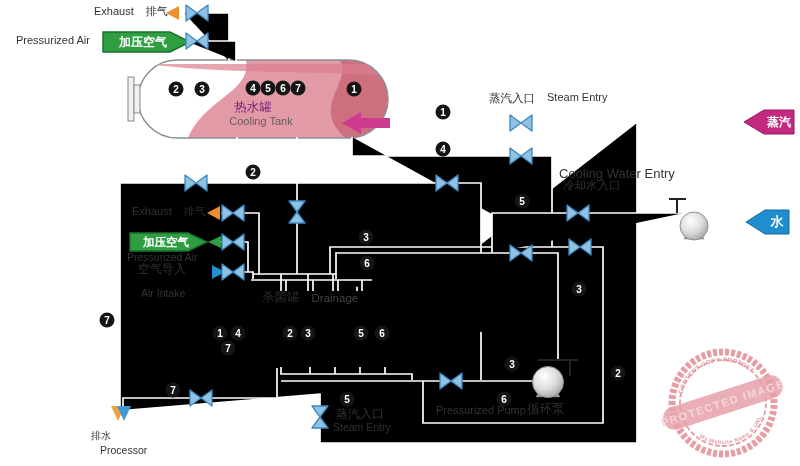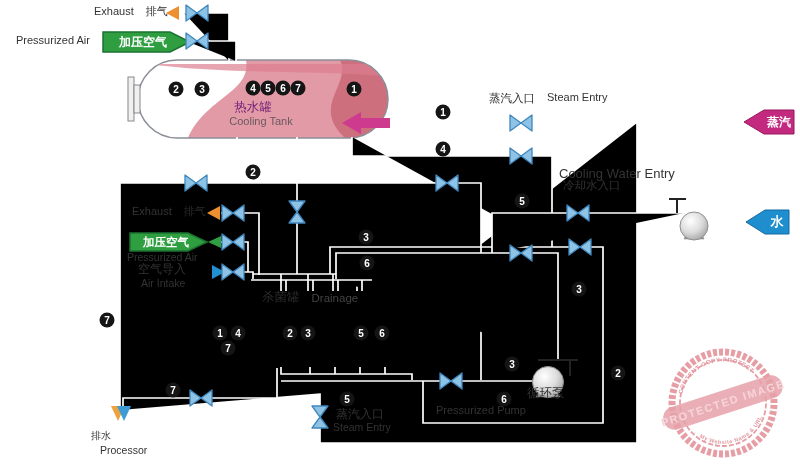--- a/index.html
+++ b/index.html
@@ -229,32 +229,32 @@
 <div class="lbl cn" style="left:253px;top:101px;font-size:12.5px;transform:translateX(-50%);color:#701a75">热水罐</div>
 <div class="lbl" style="left:261px;top:116px;font-size:11px;transform:translateX(-50%);color:#6a5a60">Cooling Tank</div>
 
 <div class="lbl row" style="left:132px;top:206px;font-size:11px">
   <span class="en">Exhaust</span>
   <span class="cn">排气</span>
 </div>
 <div class="wtxt" style="left:166px;top:242px;font-size:11.5px">加压空气</div>
 <div class="lbl" style="left:127px;top:252px;font-size:10.5px">Pressurized Air</div>
 <div class="lbl cn" style="left:138px;top:263px;font-size:12px">空气导入</div>
-<div class="lbl" style="left:141px;top:278px;font-size:10.5px">Air Intake</div>
+<div class="lbl" style="left:141px;top:288px;font-size:10.5px">Air Intake</div>
 
 <div class="lbl row" style="left:262px;top:291px">
   <span class="cn" style="font-size:12.5px">杀菌罐</span>
   <span class="en" style="font-size:11.5px;color:#444">Drainage</span>
 </div>
 
 <div class="lbl cn" style="left:336px;top:408px;font-size:12px">蒸汽入口</div>
 <div class="lbl" style="left:333px;top:422px;font-size:10.5px">Steam Entry</div>
 
 <div class="lbl" style="left:436px;top:405px;font-size:11px">Pressurized Pump</div>
-<div class="lbl cn" style="left:527px;top:387px;font-size:12.5px">循环泵</div>
+<div class="lbl cn" style="left:527px;top:403px;font-size:12.5px">循环泵</div>
 
 <div class="lbl cn" style="left:91px;top:431px;font-size:10px">排水</div>
 <div class="lbl" style="left:100px;top:445px;font-size:10.5px">Processor</div>
 
 <div class="badge" style="left:176px;top:89px">2</div>
 <div class="badge" style="left:202px;top:89px">3</div>
 <div class="badge" style="left:253px;top:88px">4</div>
 <div class="badge" style="left:268px;top:88px">5</div>
 <div class="badge" style="left:283px;top:88px">6</div>
 <div class="badge" style="left:298px;top:88px">7</div>

